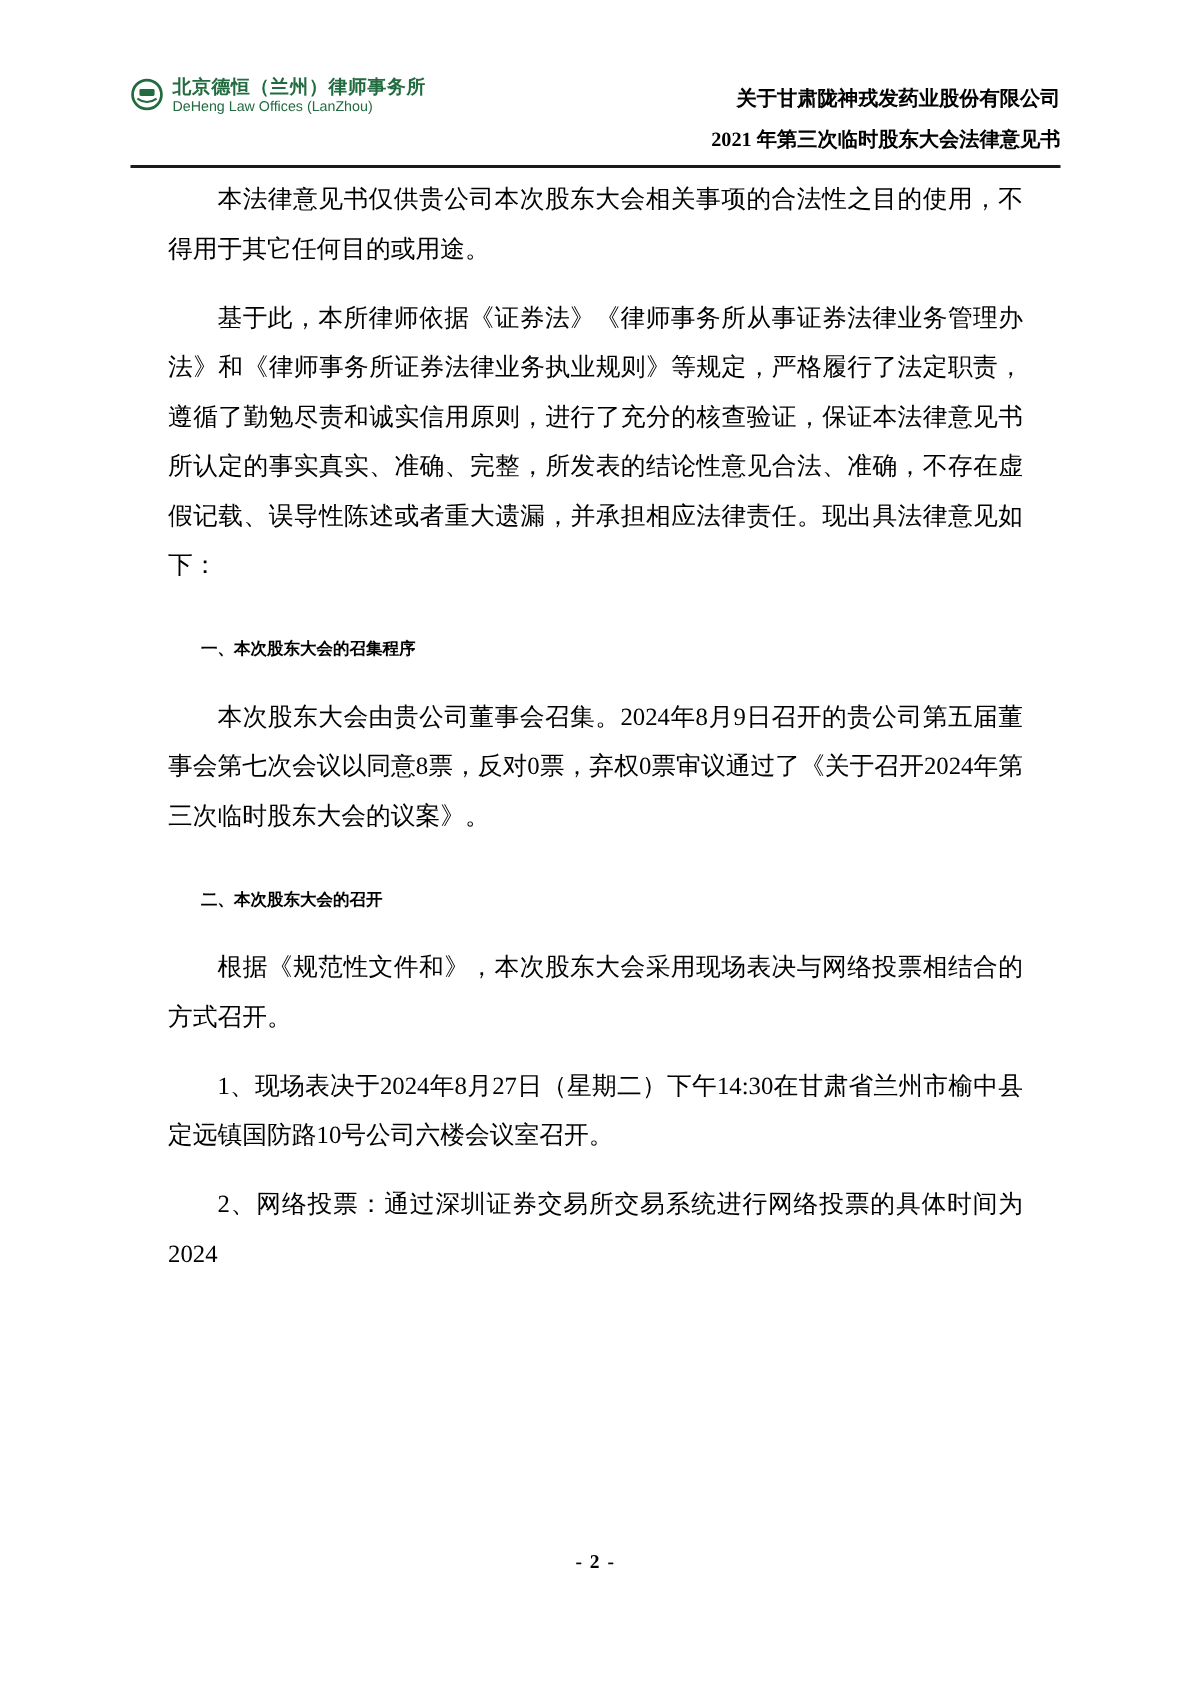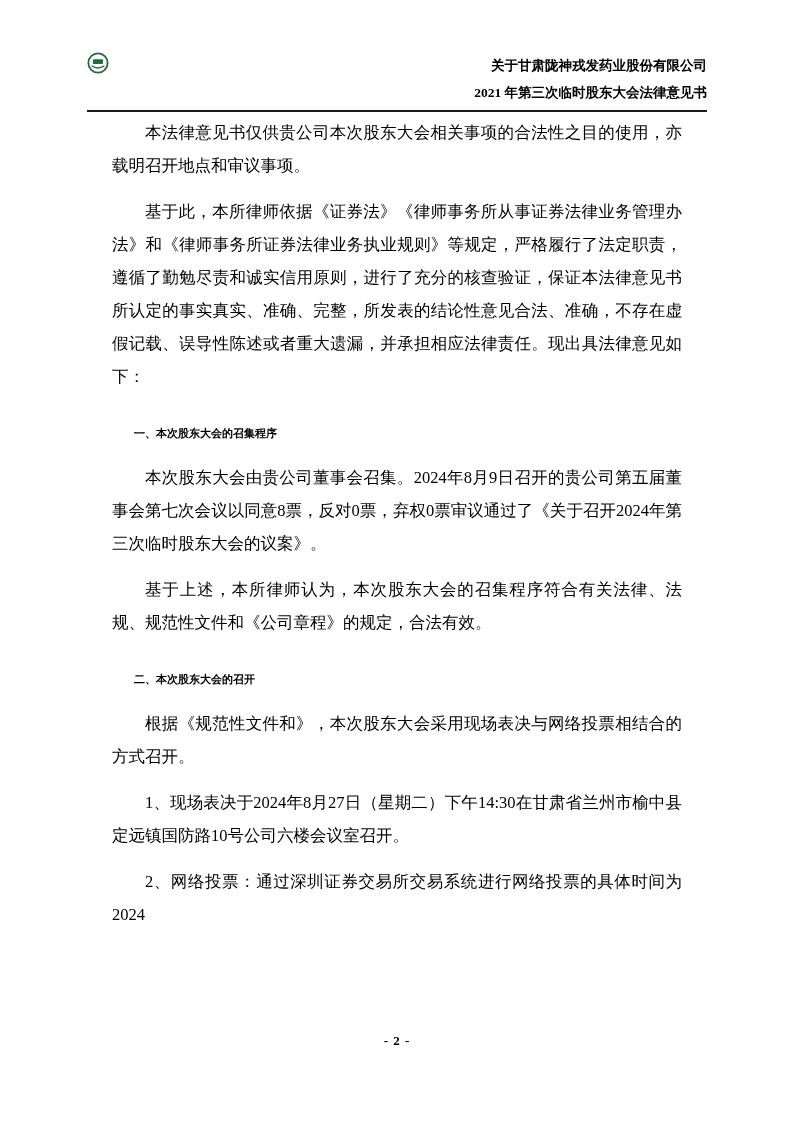--- a/index.html
+++ b/index.html
@@ -51,33 +51,36 @@
 
   <div class="header">
     <div class="firm">
       <span class="firm-logo">
         <svg viewBox="0 0 24 24" width="22" height="22" aria-hidden="true">
           <circle cx="12" cy="12" r="10.5" fill="none" stroke="var(--brand)" stroke-width="2"></circle>
           <path d="M5 15 q7 5 14 0" fill="none" stroke="var(--brand)" stroke-width="1.5"></path>
           <rect x="6.5" y="8" width="11" height="5" rx="1" fill="var(--brand)"></rect>
         </svg>
       </span>
+      <div class="firm-names">
+        <span class="firm-zh">北京德恒（兰州）律师事务所</span>
+        <span class="firm-en">DeHeng Law Offices (LanZhou)</span>
+      </div>
     </div>
     <div class="doc-titles">
       <div>关于甘肃陇神戎发药业股份有限公司</div>
       <div>2021 年第三次临时股东大会法律意见书</div>
     </div>
   </div>
 
   <div class="content">
-    <p>本法律意见书仅供贵公司本次股东大会相关事项的合法性之目的使用，亦载明召开地点和审议事项。</p>
+    <p>本法律意见书仅供贵公司本次股东大会相关事项的合法性之目的使用，不得用于其它任何目的或用途。</p>
     <p>基于此，本所律师依据《证券法》《律师事务所从事证券法律业务管理办法》和《律师事务所证券法律业务执业规则》等规定，严格履行了法定职责，遵循了勤勉尽责和诚实信用原则，进行了充分的核查验证，保证本法律意见书所认定的事实真实、准确、完整，所发表的结论性意见合法、准确，不存在虚假记载、误导性陈述或者重大遗漏，并承担相应法律责任。现出具法律意见如下：</p>
     <h3>一、本次股东大会的召集程序</h3>
     <p>本次股东大会由贵公司董事会召集。2024年8月9日召开的贵公司第五届董事会第七次会议以同意8票，反对0票，弃权0票审议通过了《关于召开2024年第三次临时股东大会的议案》。</p>
-    <p>基于上述，本所律师认为，本次股东大会的召集程序符合有关法律、法规、规范性文件和《公司章程》的规定，合法有效。</p>
     <h3>二、本次股东大会的召开</h3>
     <p>根据《规范性文件和》，本次股东大会采用现场表决与网络投票相结合的方式召开。</p>
     <p>1、现场表决于2024年8月27日（星期二）下午14:30在甘肃省兰州市榆中县定远镇国防路10号公司六楼会议室召开。</p>
     <p>2、网络投票：通过深圳证券交易所交易系统进行网络投票的具体时间为2024</p>
   </div>
 
   <div class="footer">- 2 -</div>
 
 </div>
 

